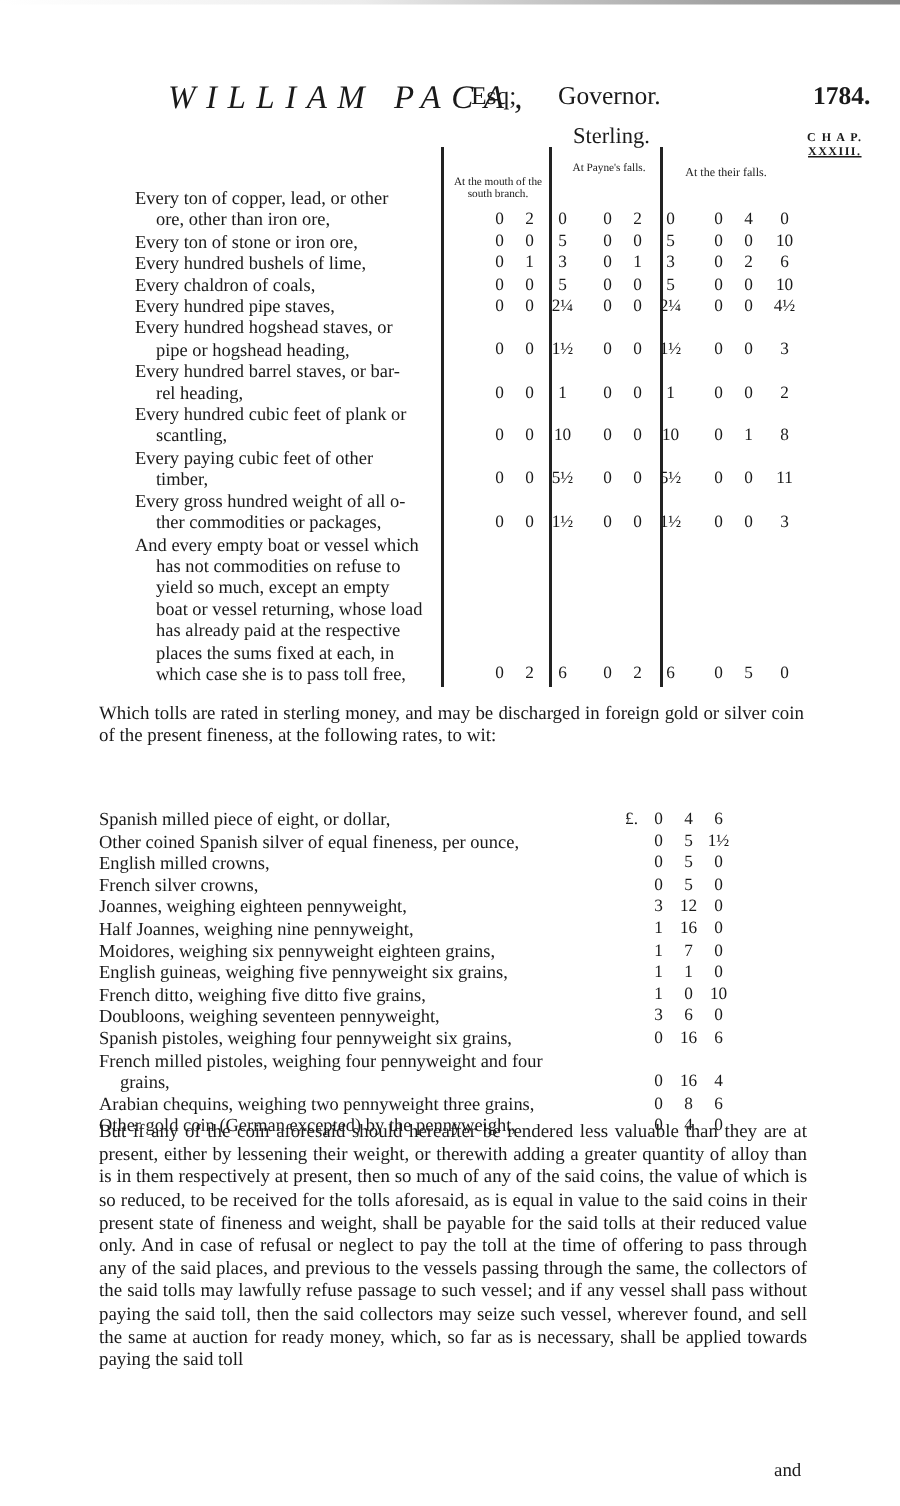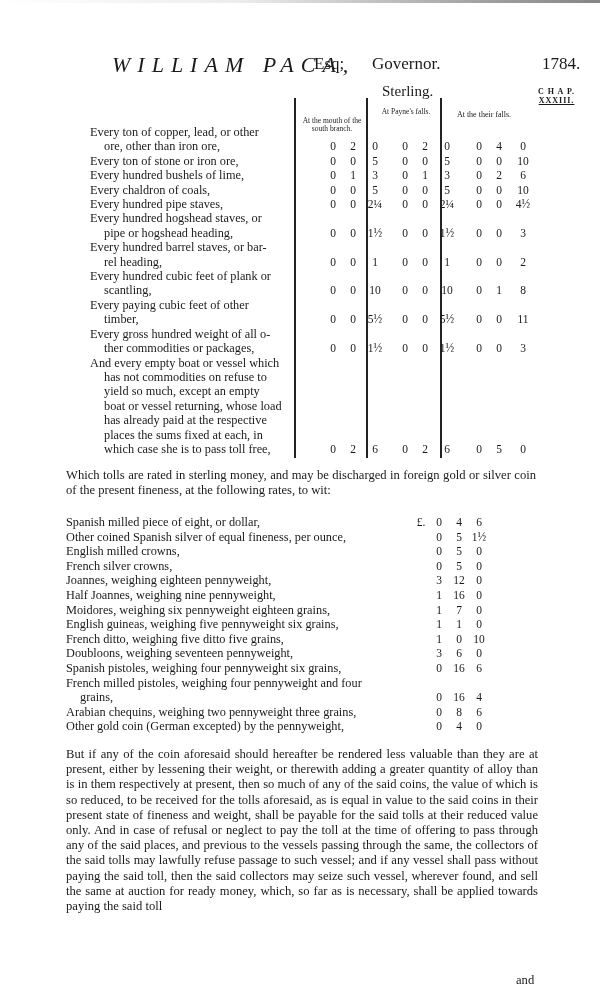--- a/index.html
+++ b/index.html
@@ -5,21 +5,21 @@
   html, body { margin: 0; padding: 0; background: #ffffff; }
   body { width: 600px; height: 1004px; position: relative; overflow: hidden;
          font-family: "Liberation Serif", "DejaVu Serif", serif; color: #1a1a1a; }
   .topedge { position: absolute; top: 0; left: 0; right: 0; height: 3px;
              background: linear-gradient(to right, #fff 0%, #ddd 40%, #555 80%, #222 100%); opacity: .55; }
   .header { position: absolute; top: 52px; left: 0; width: 600px; height: 26px; }
   .hdr-name { position: absolute; left: 112px; top: 0; font-size: 22px; font-style: italic;
               letter-spacing: 7px; font-weight: normal; }
   .hdr-esq { position: absolute; left: 314px; top: 2px; font-size: 17px; }
   .hdr-gov { position: absolute; left: 372px; top: 2px; font-size: 17px; }
-  .hdr-year { position: absolute; left: 542px; top: 2px; font-size: 17px; }
+  .hdr-year { position: absolute; left: 542px; top: 2px; font-size: 17px; font-weight: bold; }
   .sterling { position: absolute; left: 382px; top: 83px; font-size: 15px; }
   .chap { position: absolute; left: 538px; top: 87px; font-size: 8px; text-align: center;
           line-height: 9px; letter-spacing: 1px; font-weight: bold; }
   .chap .num { text-decoration: underline; }
   .colhead { position: absolute; top: 99px; font-size: 7.5px; line-height: 8px; text-align: center; }
   .ch1 { left: 298px; width: 68px; margin-top: 18px; }
   .ch2 { left: 372px; width: 68px; top: 108px; }
   .ch3 { left: 446px; width: 76px; top: 111px; font-size: 8px; }
   .vline { position: absolute; width: 2px; background: #222; }
   
@@ -232,21 +232,21 @@
       <span class="tv" style="left: 400px;">5</span>
       <span class="tv" style="left: 424px;">0</span>
     </div>
   </div>
 
 <div class="intro">Which tolls are rated in sterling money, and may be discharged in foreign gold or silver coin of the present fineness, at the following rates, to wit:</div>
 
 <div class="coins" id="coins">
     <div class="crow">
       <div class="cdesc">
-        <span style="display: block;">Spanish milled piece of eight, or dollar,</span>
+        <span style="display: block; margin-top: 24px;">Spanish milled piece of eight, or dollar,</span>
       </div>
       <span class="cv" style="left: 346px;">£.</span>
       <span class="cv" style="left: 364px;">0</span>
       <span class="cv" style="left: 384px;">4</span>
       <span class="cv" style="left: 404px;">6</span>
     </div>
     <div class="crow">
       <div class="cdesc">
         <span style="display: block;">Other coined Spanish silver of equal fineness, per ounce,</span>
       </div>

